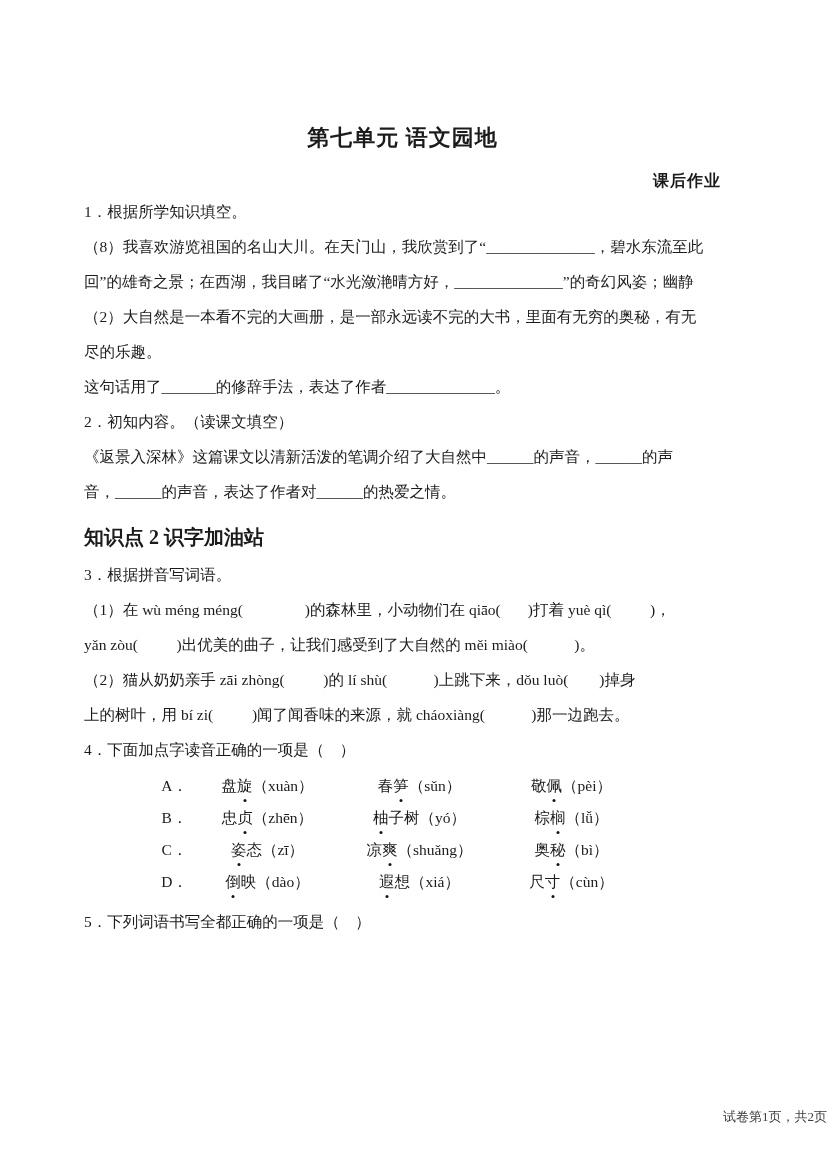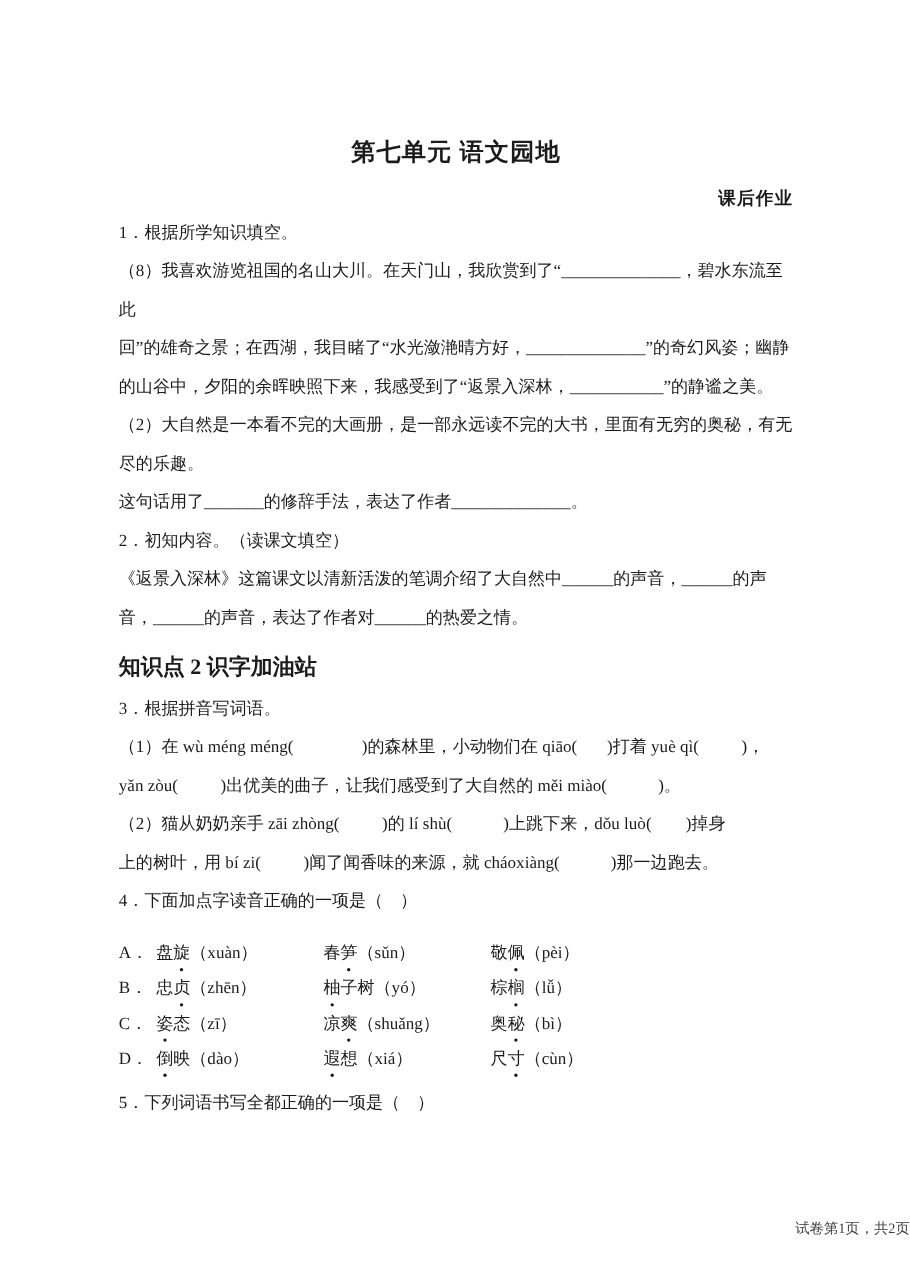--- a/index.html
+++ b/index.html
@@ -7,21 +7,21 @@
   .page {
     position: relative;
     width: 827px;
     height: 1169px;
     margin: 0 auto;
     background: #ffffff;
     color: #1b1b1b;
     font-family: "Liberation Serif", "DejaVu Serif", serif;
     overflow: hidden;
   }
-  .content { padding: 124px 106px 0 108px; }
+  .content { padding: 124px 106px 0 84px; }
   .doc-title {
     margin: 0;
     font-size: 22px;
     font-weight: bold;
     text-align: center;
     letter-spacing: 1px;
     line-height: 28px;
   }
   .doc-subtitle {
     margin: 16px 0 0 0;
@@ -36,21 +36,21 @@
     font-size: 20px;
     font-weight: bold;
     line-height: 28px;
   }
   .kp-heading.second { margin-top: 14px; }
   .line {
     font-size: 15.5px;
     line-height: 35px;
     white-space: pre-wrap;
   }
-  .q4-options { margin-top: 14px; }
+  .q4-options { margin-top: 3px; text-align: center; }
   .q4-row {
     font-size: 15.5px;
     line-height: 32px;
     white-space: pre-wrap;
   }
   .opt-label { display: inline-block; min-width: 34px; }
   .q4-item { display: inline-block; min-width: 152px; }
   .ch { position: relative; display: inline-block; }
   .ch.dotted::after {
     content: "";
@@ -82,21 +82,20 @@
   <div class="content">
 
     <h1 class="doc-title">第七单元 语文园地</h1>
     <h2 class="doc-subtitle">课后作业</h2>
 
 
     <div class="line">1．根据所学知识填空。</div>
     <div>
         <div class="line">（8）我喜欢游览祖国的名山大川。在天门山，我欣赏到了“______________，碧水东流至此</div>
         <div class="line">回”的雄奇之景；在西湖，我目睹了“水光潋滟晴方好，______________”的奇幻风姿；幽静</div>
-        <div class="line">的山谷中，夕阳的余晖映照下来，我感受到了“返景入深林，___________”的静谧之美。</div>
         <div class="line">（2）大自然是一本看不完的大画册，是一部永远读不完的大书，里面有无穷的奥秘，有无</div>
         <div class="line">尽的乐趣。</div>
         <div class="line">这句话用了_______的修辞手法，表达了作者______________。</div>
       </div>
 
     <div class="line">2．初知内容。（读课文填空）</div>
     <div>
         <div class="line">《返景入深林》这篇课文以清新活泼的笔调介绍了大自然中______的声音，______的声</div>
         <div class="line">音，______的声音，表达了作者对______的热爱之情。</div>
       </div>

